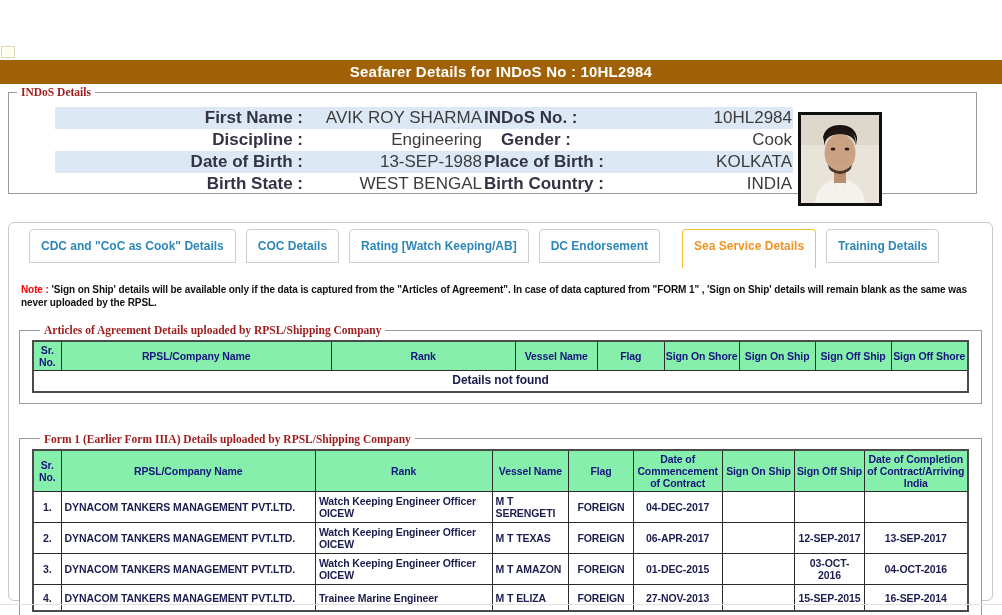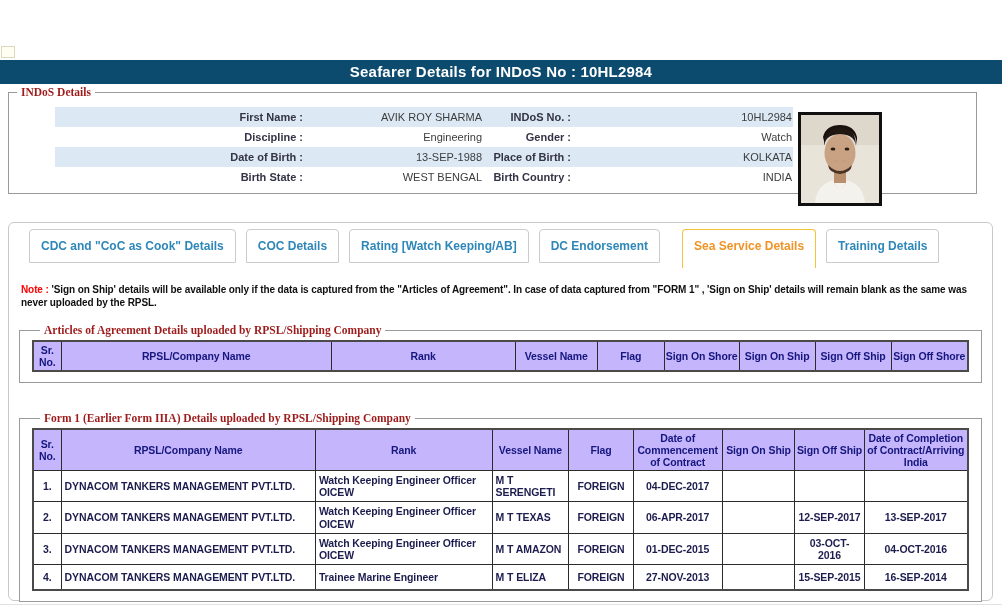--- a/index.html
+++ b/index.html
@@ -11,37 +11,37 @@
 
   
   .broken-img {
     position:absolute; left:1px; top:46px; width:14px; height:12px;
     background:#fffef0; border:1px solid #ded9bd;
   }
 
   
   .title-bar {
     position:absolute; top:60px; left:0; width:1002px; height:24px;
-    background:#0c4a6e; color:#ffffff; font-weight:bold; font-size:15px;
+    background:#a16207; color:#ffffff; font-weight:bold; font-size:15px;
     line-height:24px; text-align:center; letter-spacing:.2px;
   }
 
   
   fieldset { border:1px solid #9a9a9a; margin:0; }
   legend {
     color:#9e1b1b; font-weight:bold; font-size:11.5px;
     margin-left:8px; padding:0 4px;font-family:Liberation Serif, serif;
   }
   .indos-fs {
     position:absolute; top:86px; left:8px; width:969px; height:108px;
     padding:0; background:#fff;
   }
   .indos-table {
     border-collapse:collapse; margin:9px 0 0 46px; width:738px;
-    font-size:11px; table-layout:fixed;
+    font-size:17px; table-layout:fixed;
   }
   .indos-table tr { height:20px; }
   .indos-table tr.alt { background:#dce9f5; }
   .indos-table td.lbl {
     font-weight:bold; color:#333345; text-align:right; white-space:nowrap;
     padding-right:4px;
   }
   .indos-table td.val { color:#3c3c3c; padding-left:10px;text-align:right; }
 
   .photo {
@@ -76,21 +76,21 @@
   .note .prefix { color:#ff0000; }
 
   .tbl-fs { margin:15px 10px 0 10px; padding:4px 12px 10px 12px; background:#fff; }
   .tbl-fs.second { margin-top:29px; }
 
   table.data {
     width:100%; border-collapse:collapse; border:2px solid #4a4a4a;
     font-size:10.5px; letter-spacing:-0.1px;
   }
   table.data th {
-    background:#c4b5fd; color:#16167d; border:1px solid #2b2b2b;
+    background:#86efac; color:#16167d; border:1px solid #2b2b2b;
     font-weight:bold; padding:2px 0; text-align:center; line-height:1.15;
   }
   table.data td {
     border:1px solid #2b2b2b; color:#1c1c4e; font-weight:bold;
     padding:3px 3px; line-height:1.15;
   }
   td.c { text-align:center; }
   td.l { text-align:left; padding-left:6px; }
   .empty-row td {
     color:#e00000; text-align:center; font-size:12px; padding:2px;
@@ -123,21 +123,21 @@
         <tr class="alt">
       <td class="lbl">First Name :</td>
       <td class="val">AVIK ROY SHARMA</td>
       <td class="lbl">INDoS No. :</td>
       <td class="val">10HL2984</td>
     </tr>
     <tr>
       <td class="lbl">Discipline :</td>
       <td class="val">Engineering</td>
       <td class="lbl">Gender :</td>
-      <td class="val">Watch</td>
+      <td class="val">Cook</td>
     </tr>
     <tr class="alt">
       <td class="lbl">Date of Birth :</td>
       <td class="val">13-SEP-1988</td>
       <td class="lbl">Place of Birth :</td>
       <td class="val">KOLKATA</td>
     </tr>
     <tr>
       <td class="lbl">Birth State :</td>
       <td class="val">WEST BENGAL</td>
@@ -198,20 +198,23 @@
         <th>Sr. No.</th>
         <th>RPSL/Company Name</th>
         <th>Rank</th>
         <th>Vessel Name</th>
         <th>Flag</th>
         <th>Sign On Shore</th>
         <th>Sign On Ship</th>
         <th>Sign Off Ship</th>
         <th>Sign Off Shore</th>
       </tr>
+      <tr class="empty-row">
+        <td colspan="9">Details not found</td>
+      </tr>
     </tbody>
       </table>
   </fieldset>
 
   <fieldset class="tbl-fs second">
     <legend>Form 1 (Earlier Form IIIA) Details uploaded by RPSL/Shipping Company</legend>
     <table class="data f1-table">
       <colgroup>
         <col style="width:3%">
           <col style="width:27.2%">

